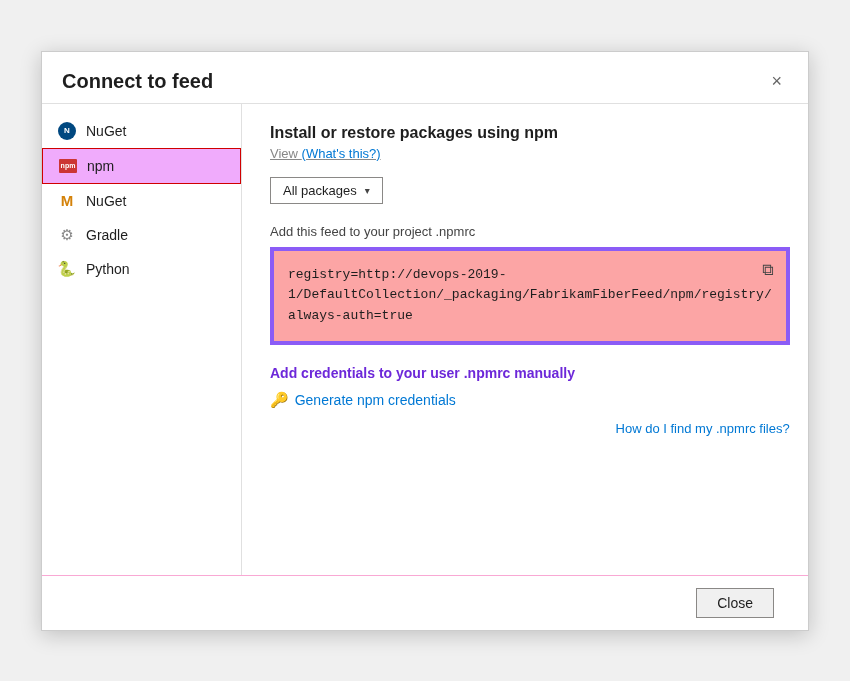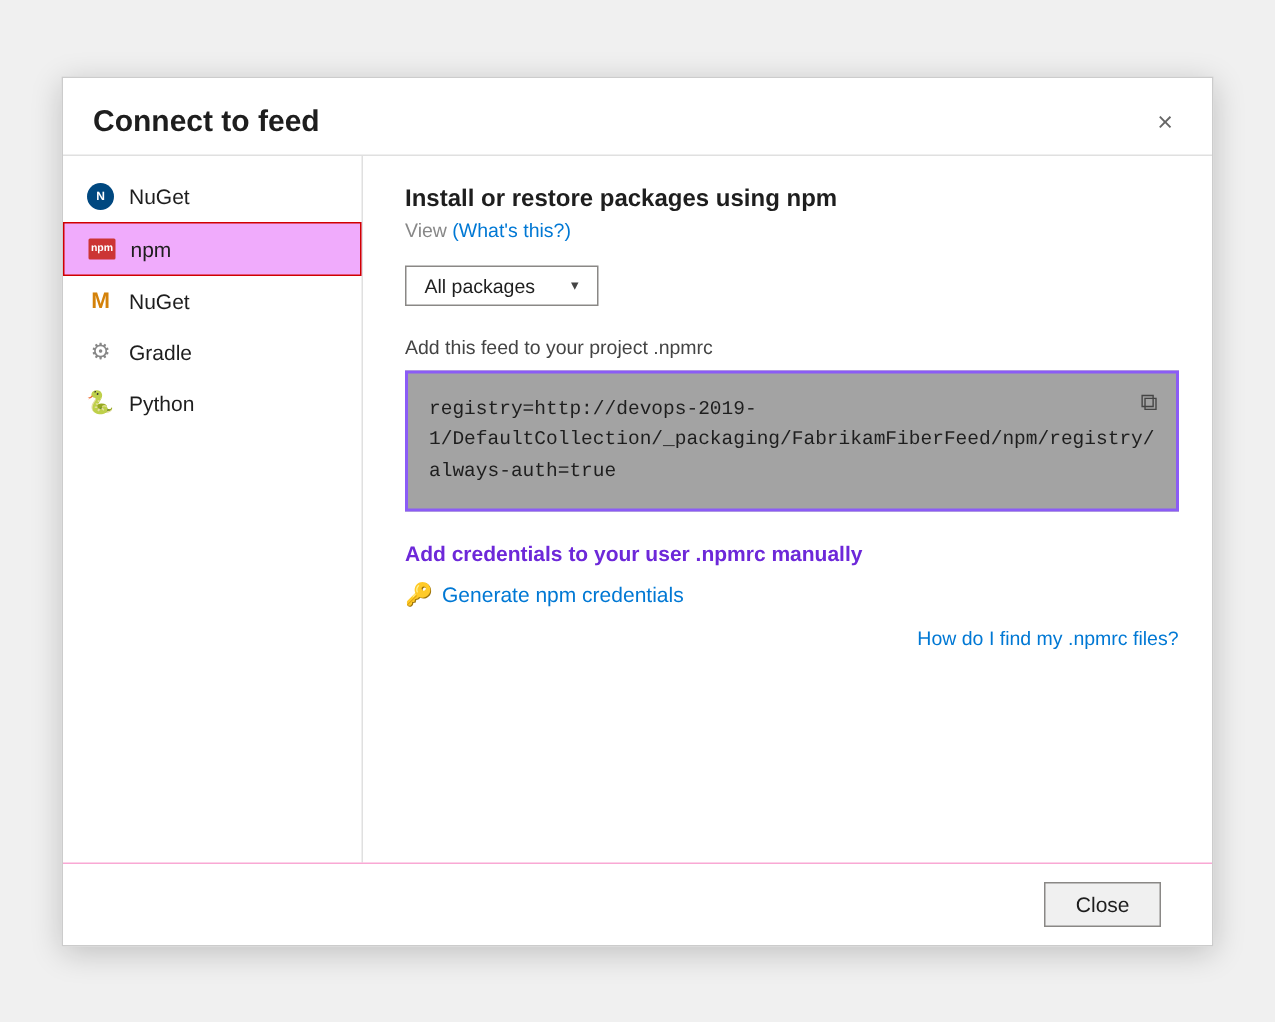--- a/index.html
+++ b/index.html
@@ -118,46 +118,47 @@
     .main-title {
       font-size: 16px;
       font-weight: 600;
       color: #1e1e1e;
       margin-bottom: 4px;
     }
     .view-link {
       font-size: 13px;
       color: #888;
       margin-bottom: 16px;
+      text-decoration: underline;
     }
     .view-link a {
       color: #0078d4;
       text-decoration: none;
     }
     .dropdown-btn {
       display: inline-flex;
       align-items: center;
-      gap: 24px;
+      gap: 8px;
       border: 1px solid #8a8886;
       background: #fff;
       padding: 5px 12px;
       font-size: 13px;
       color: #1e1e1e;
       cursor: pointer;
       margin-bottom: 20px;
     }
     .dropdown-chevron { font-size: 10px; color: #444; }
     .section-label {
       font-size: 13px;
       color: #444;
       margin-bottom: 8px;
     }
     .code-box {
-      border: 2px solid #8b5cf6;
-      background: #a3a3a3;
+      border: 4px solid #8b5cf6;
+      background: #fca5a5;
       padding: 14px 14px 14px 14px;
       font-family: 'Courier New', Consolas, monospace;
       font-size: 13px;
       color: #1e1e1e;
       position: relative;
       margin-bottom: 20px;
       min-height: 80px;
       line-height: 1.6;
     }
     .copy-btn {

